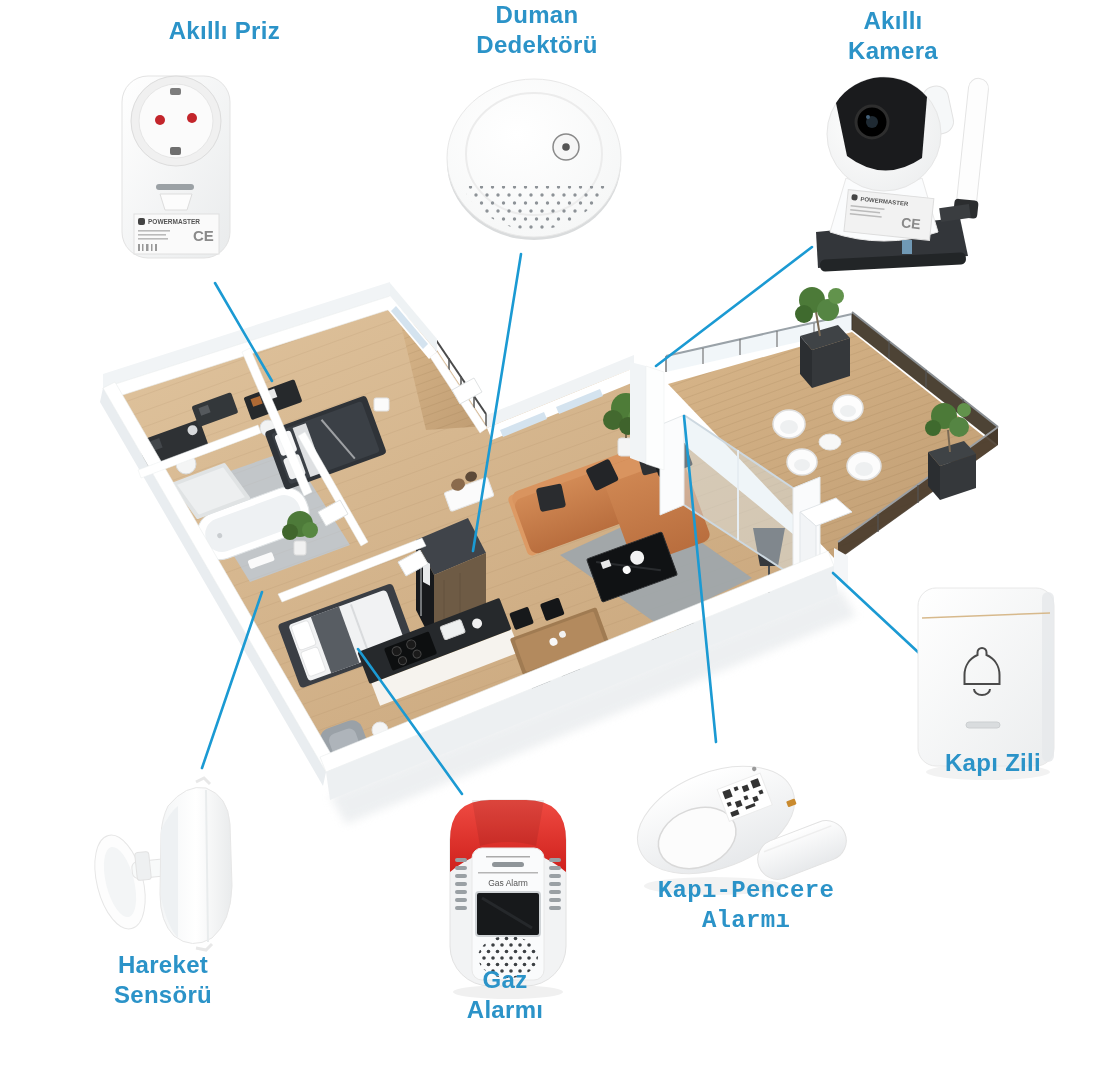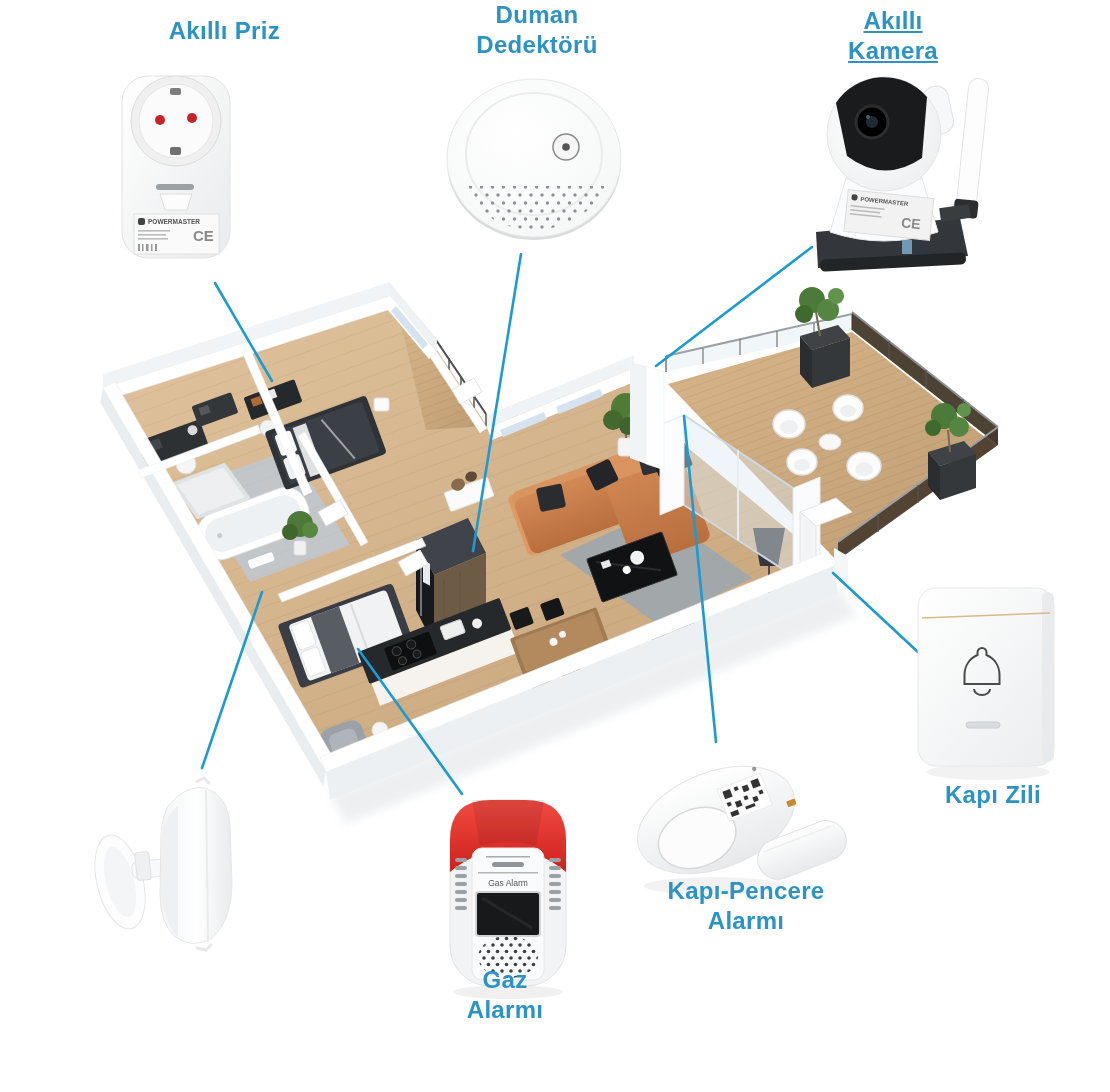--- a/index.html
+++ b/index.html
@@ -516,29 +516,33 @@
   </g>
 </svg>
 
 <div class="device-label" style="left:100px;top:16px;width:180px;text-align:right;">
   <span>Akıllı Priz</span>
 </div>
 <div class="device-label" style="left:447px;top:0;width:180px;">
   <span>Duman</span><br>
   <span>Dedektörü</span>
 </div>
-<div class="device-label" style="left:803px;top:6px;width:180px;text-decoration:underline;">
+<div class="device-label" style="left:803px;top:6px;width:180px;">
   <span>Akıllı</span><br>
   <span>Kamera</span>
 </div>
-<div class="device-label" style="left:908px;top:780px;width:170px;">
+<div class="device-label" style="left:908px;top:748px;width:170px;">
   <span>Kapı Zili</span>
 </div>
-<div class="device-label" style="left:631px;top:876px;width:230px;">
+<div class="device-label" style="left:631px;top:876px;width:230px;font-family:Liberation Mono, monospace;">
   <span>Kapı-Pencere</span><br>
   <span>Alarmı</span>
 </div>
 <div class="device-label" style="left:425px;top:965px;width:160px;">
   <span>Gaz</span><br>
   <span>Alarmı</span>
 </div>
+<div class="device-label" style="left:78px;top:950px;width:170px;">
+  <span>Hareket</span><br>
+  <span>Sensörü</span>
+</div>
 
 </div>
 
 </body></html>

